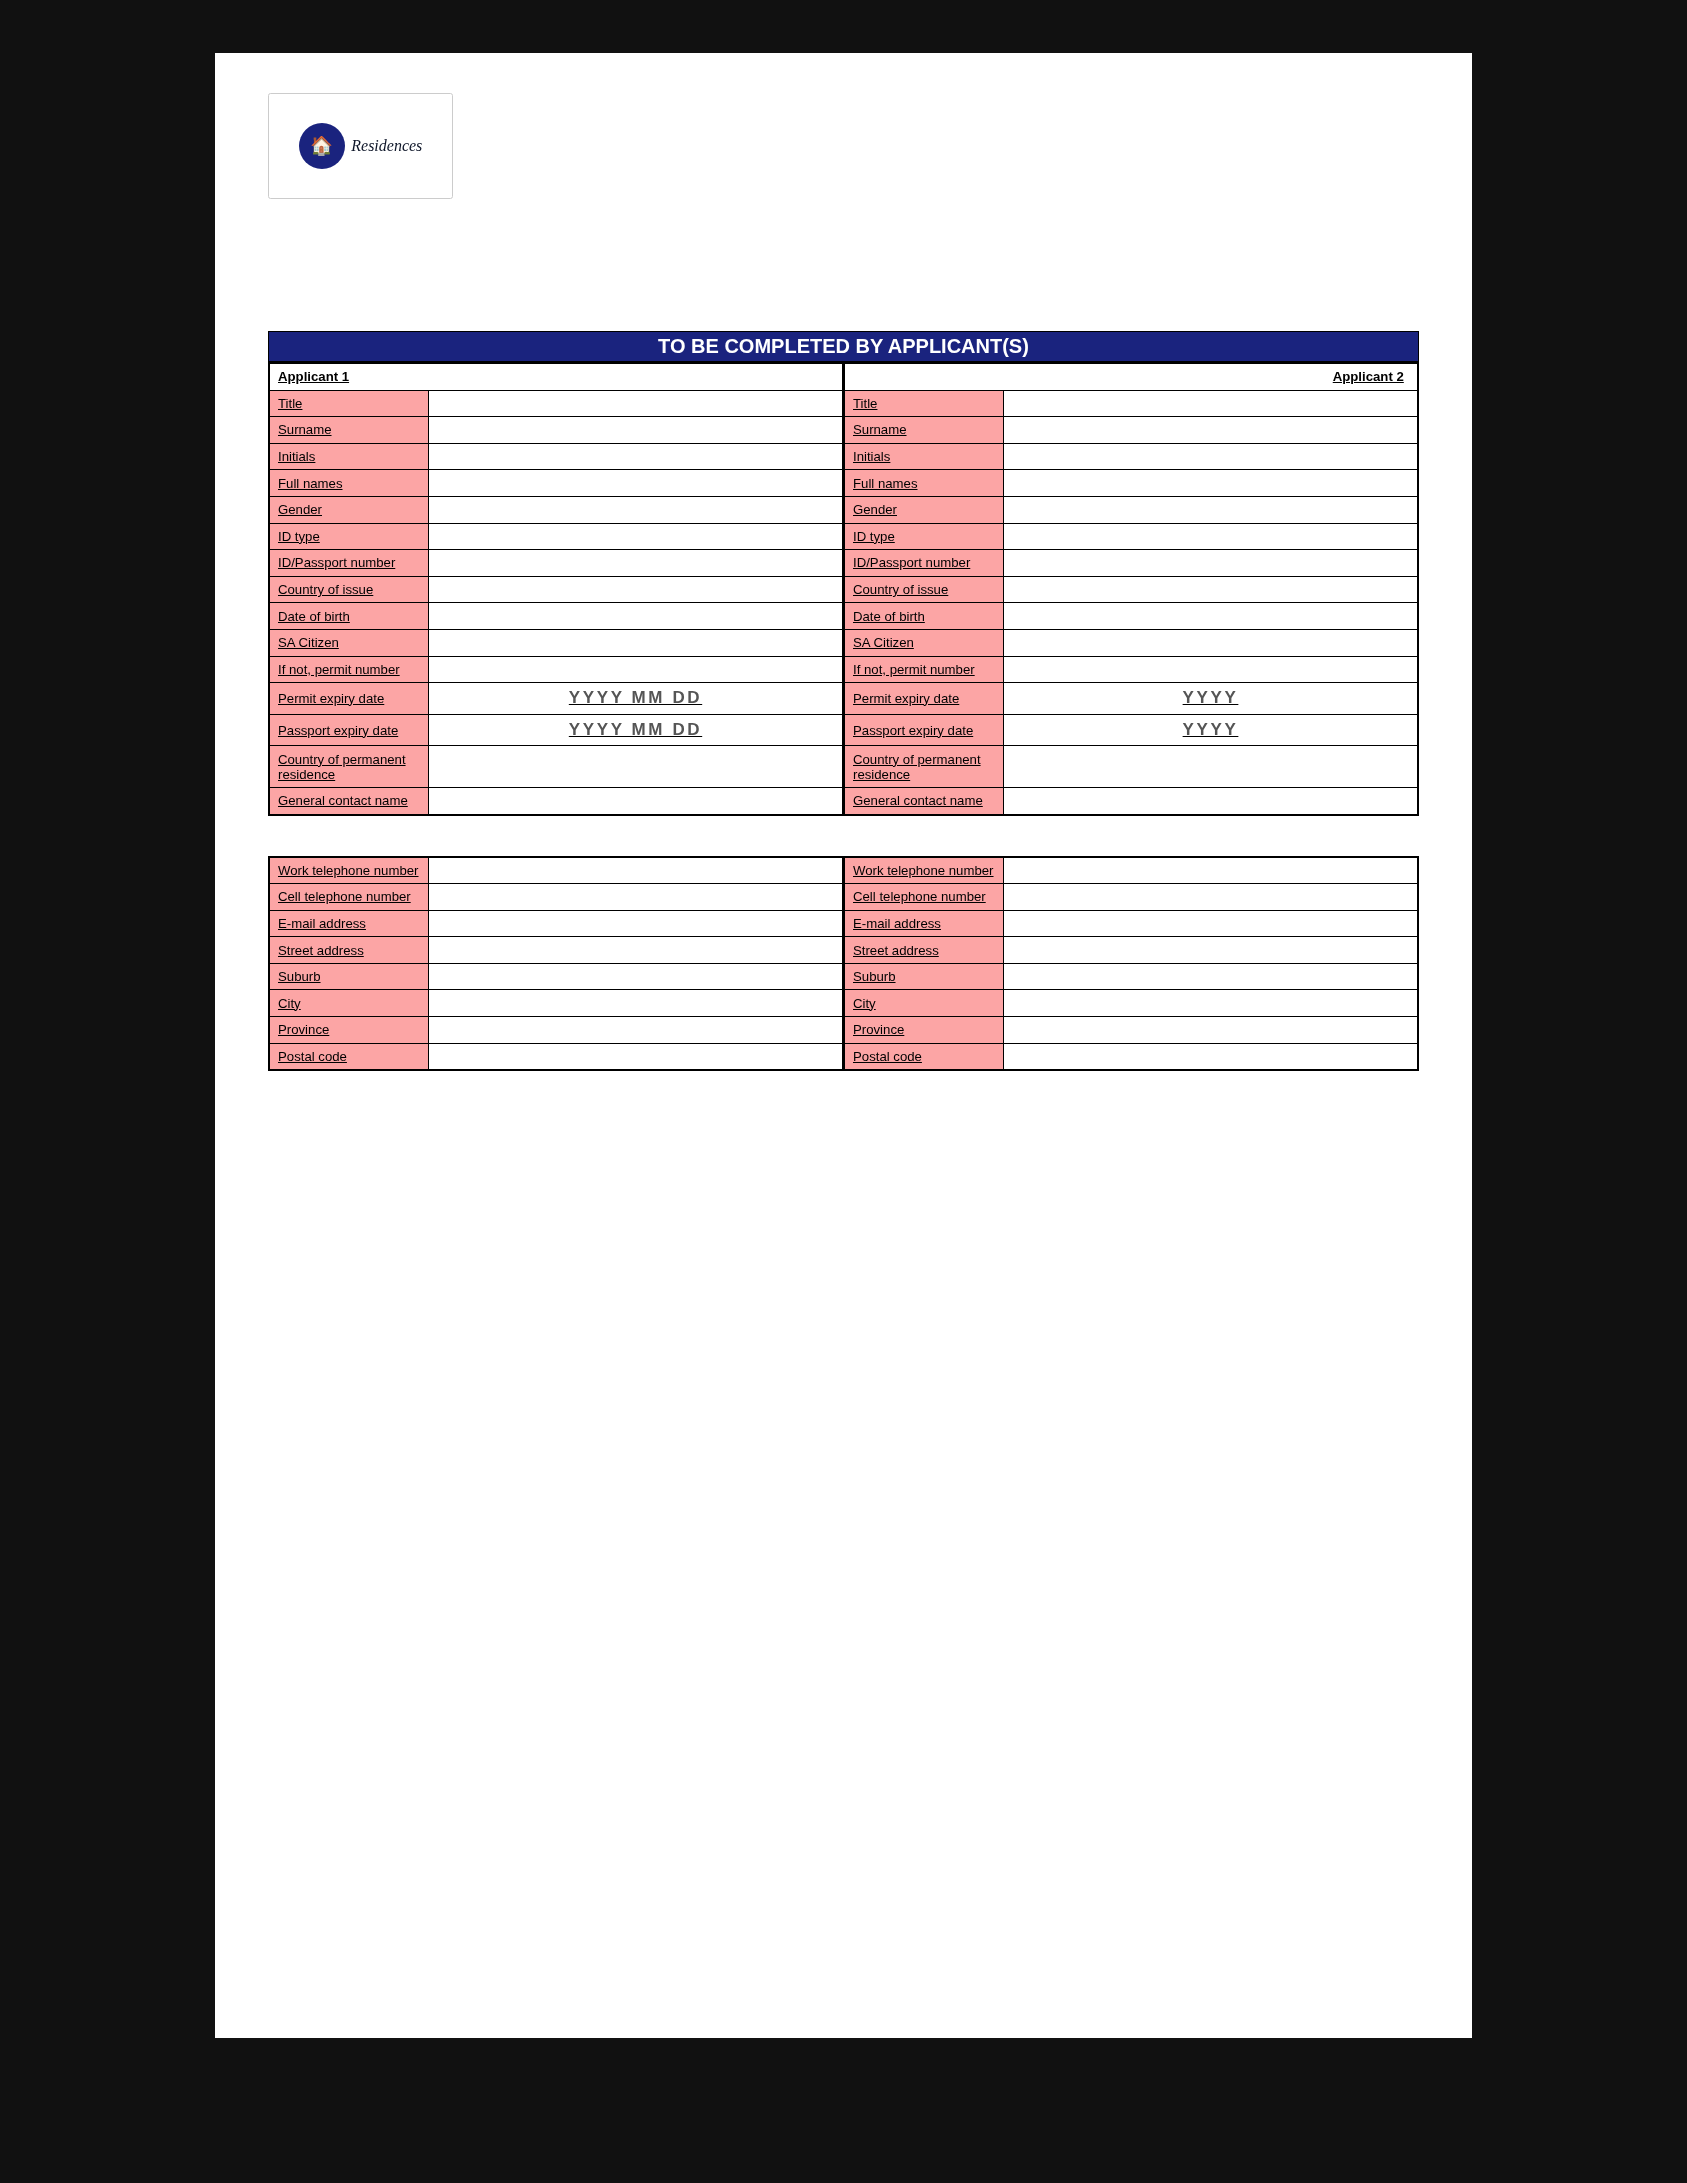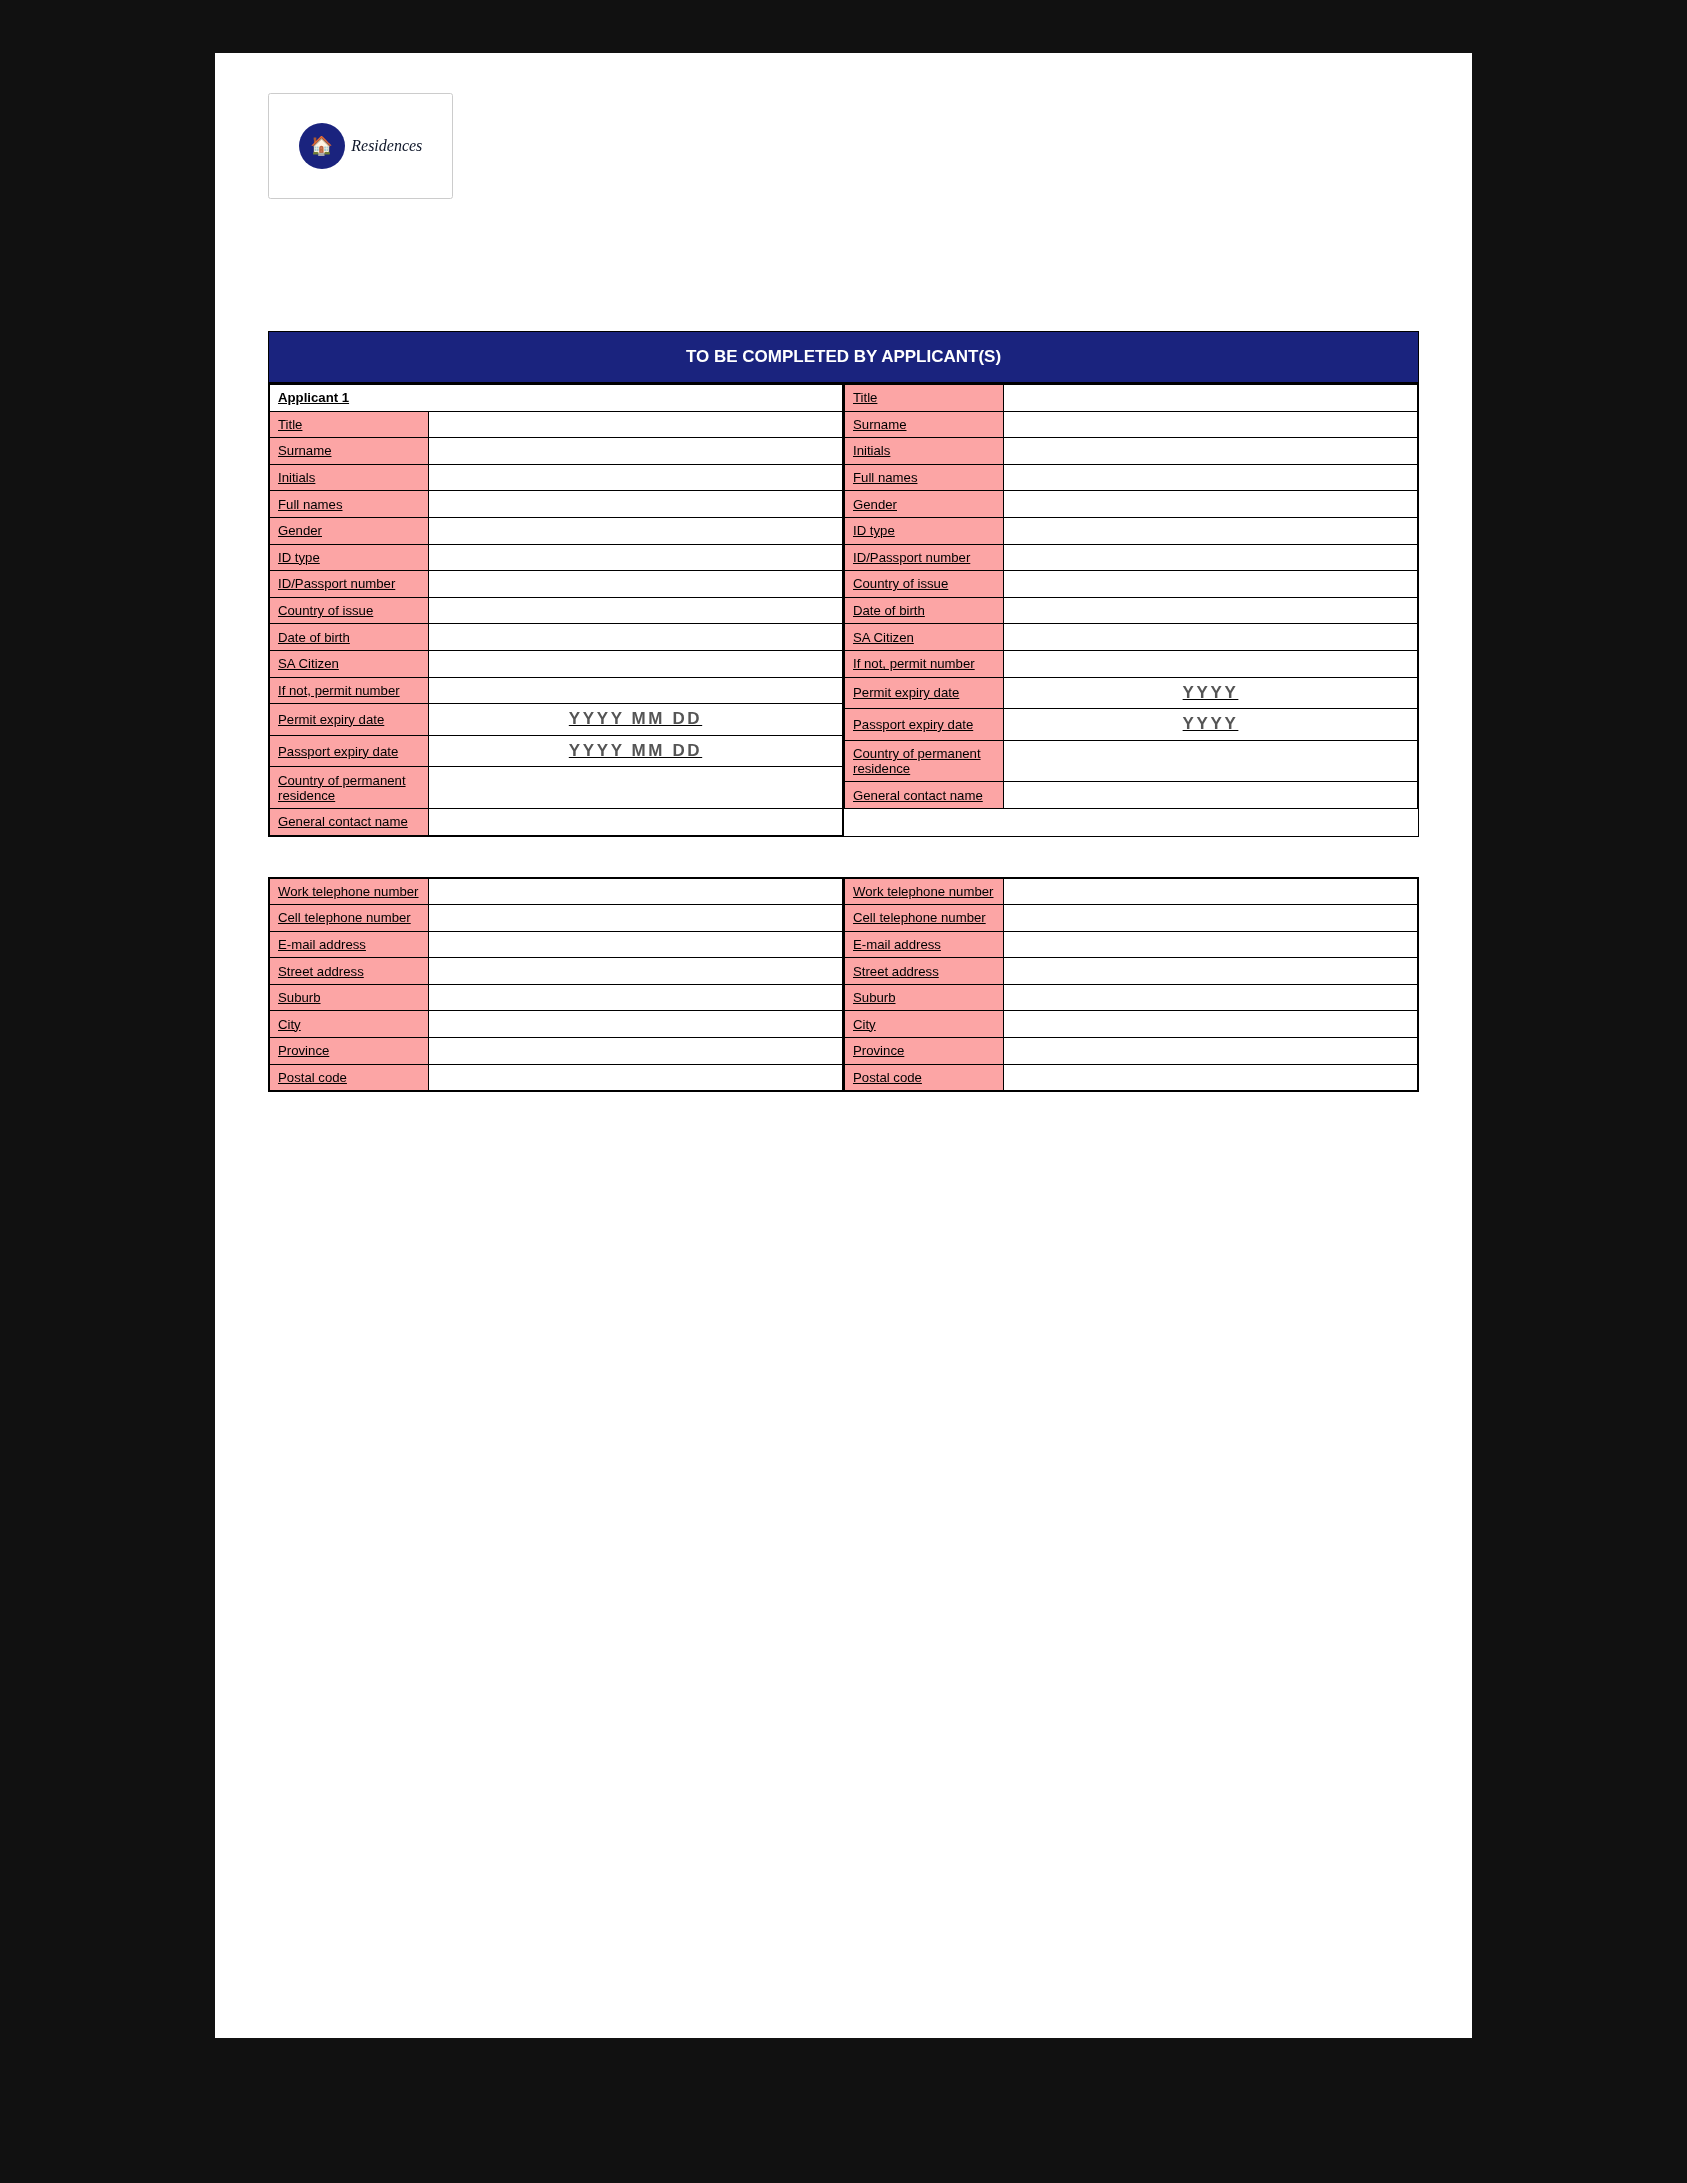--- a/index.html
+++ b/index.html
@@ -59,22 +59,22 @@
 
     .main-section {
       margin-top: 132px;
     }
 
     .section-header {
       background: #1a237e;
       color: #fff;
       text-align: center;
       font-weight: bold;
-      font-size: 17px;
-      padding: 15px;
+      font-size: 20px;
+      padding: 3px;
       border: 0.7px solid #000;
     }
 
     .two-col-wrapper {
       display: flex;
       gap: 0;
       border: 0.7px solid #000;
       margin-bottom: 40px;
       text-decoration: underline;
     }
@@ -202,20 +202,25 @@
                 <td class="lbl">General contact name</td>
                 <td class="val"></td>
               </tr>
         </tbody>
           </table>
       </div>
 
       <div class="half">
         <table class="inner-table">
           <tbody>
+              <tr>
+            <td colspan="2" class="lbl" style="font-weight:bold; background:#fff; border-bottom:1.3px solid #000; text-align:right; padding-right:13.2px;">
+              <span>Applicant 2</span>
+            </td>
+          </tr>
           <tr>
                 <td class="lbl">Title</td>
                 <td class="val"></td>
               </tr>
           <tr>
                 <td class="lbl">Surname</td>
                 <td class="val"></td>
               </tr>
           <tr>
                 <td class="lbl">Initials</td>

